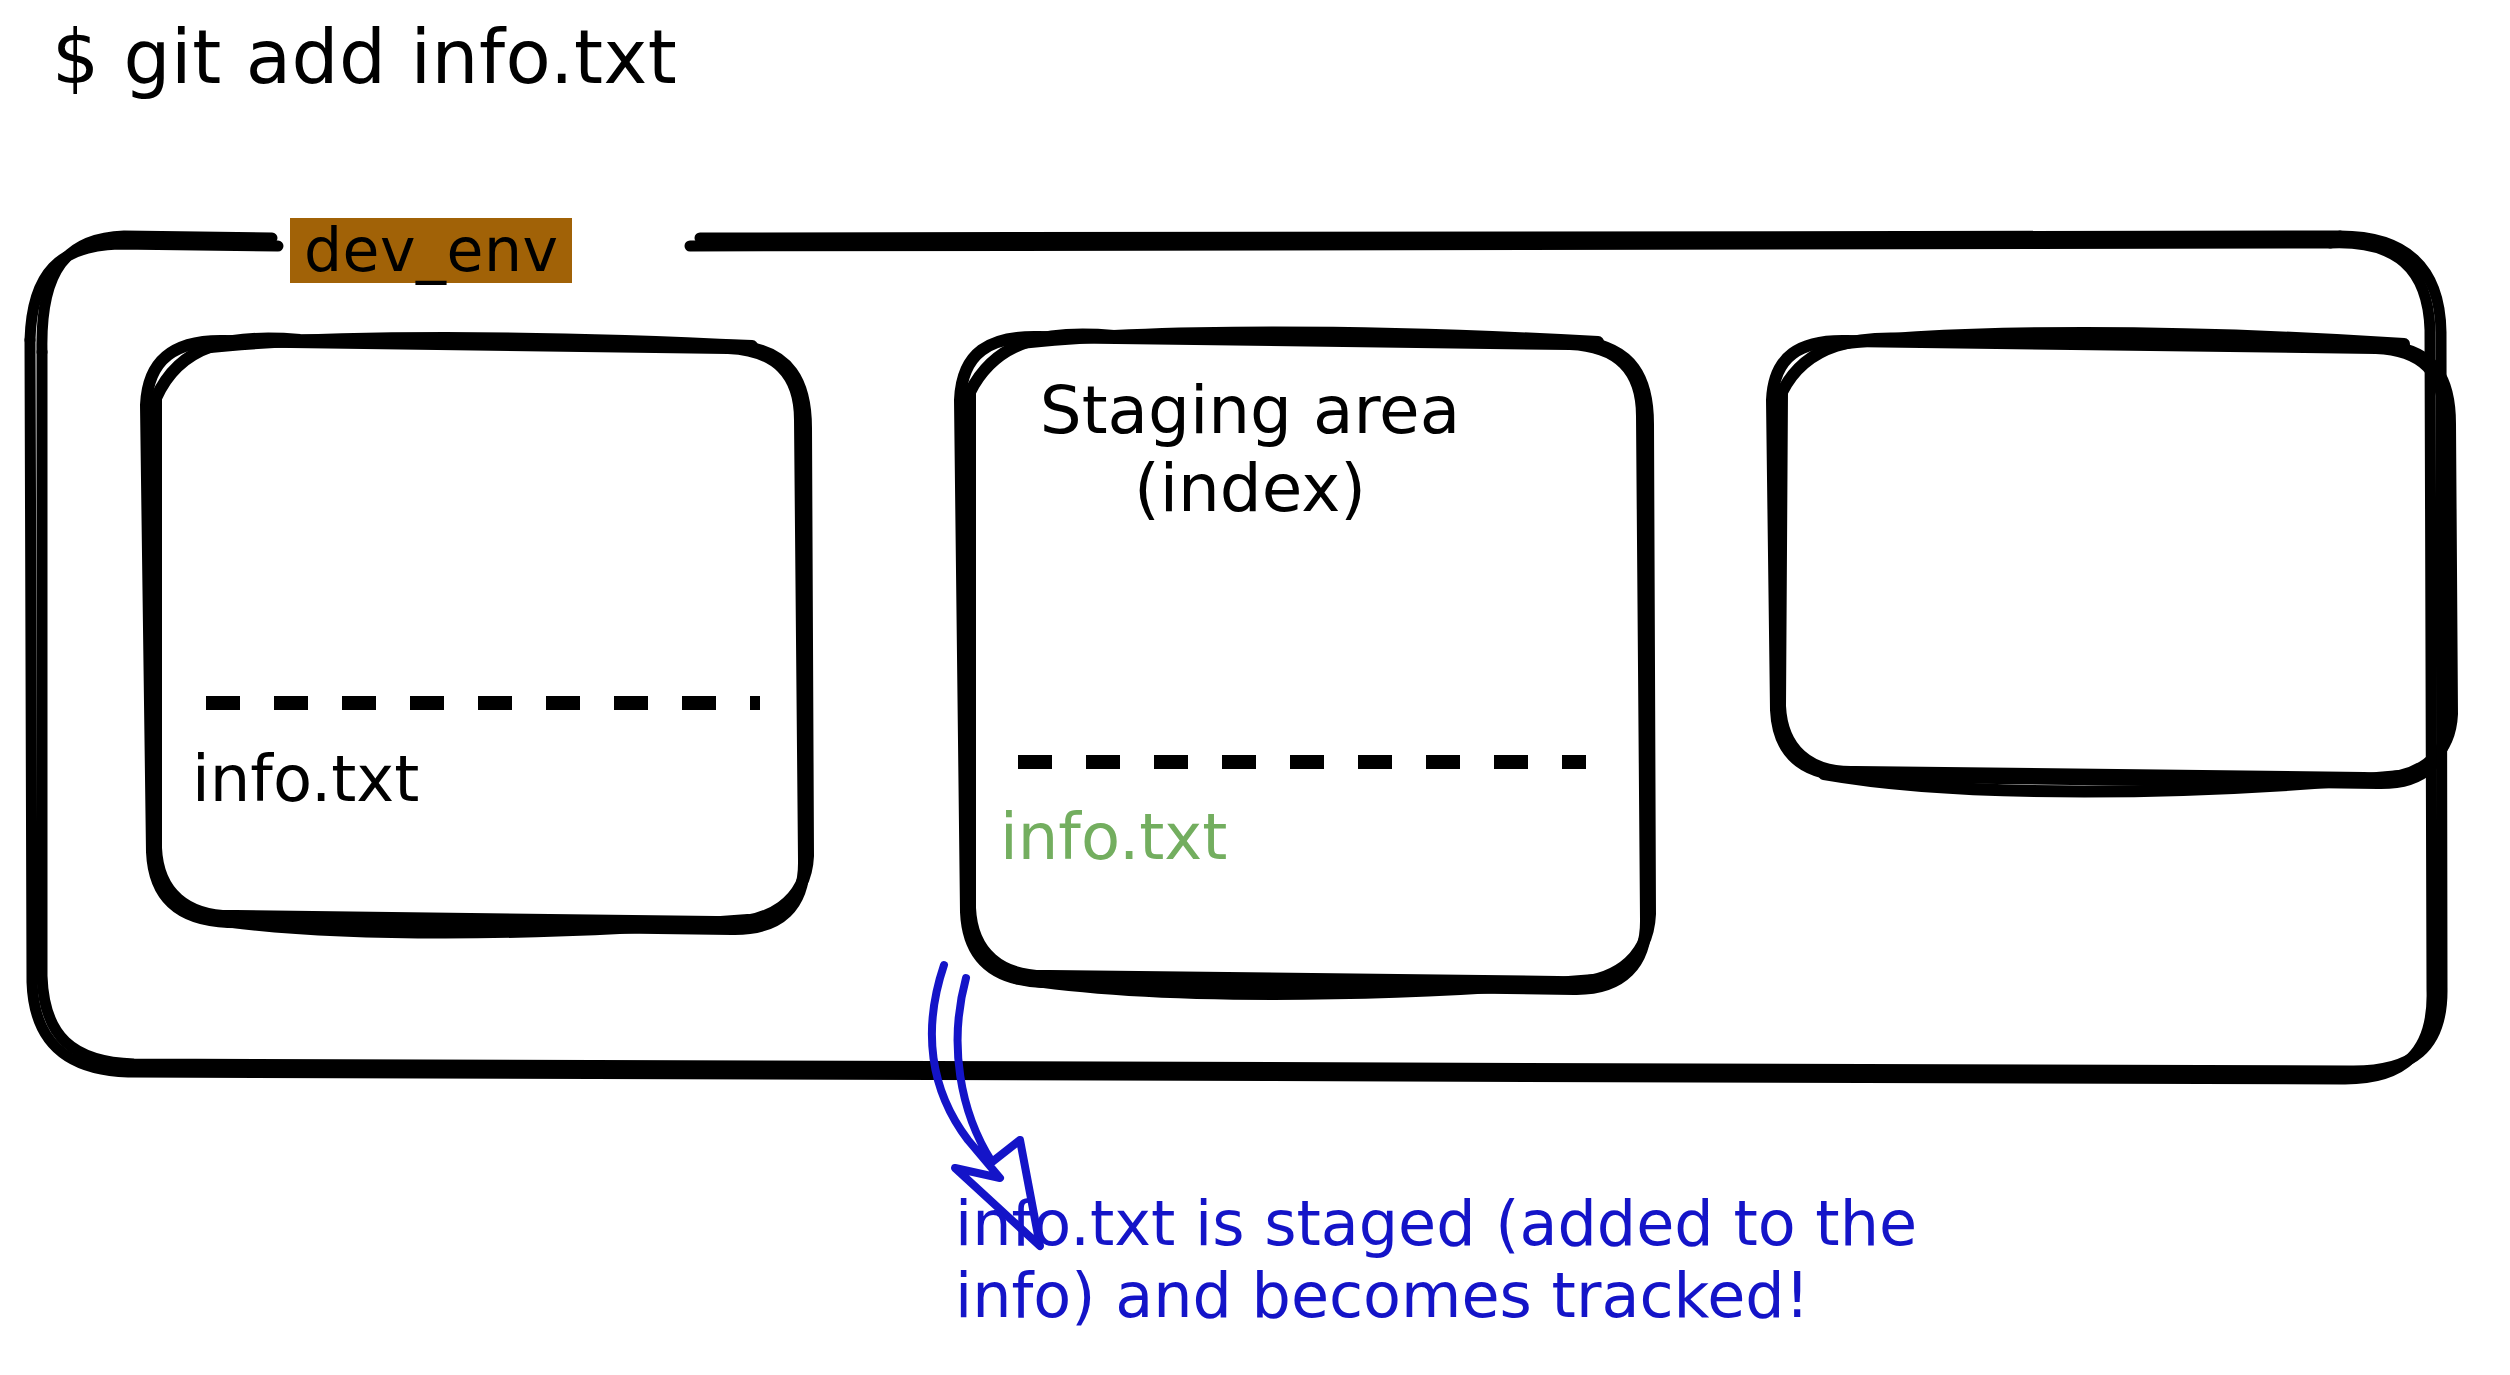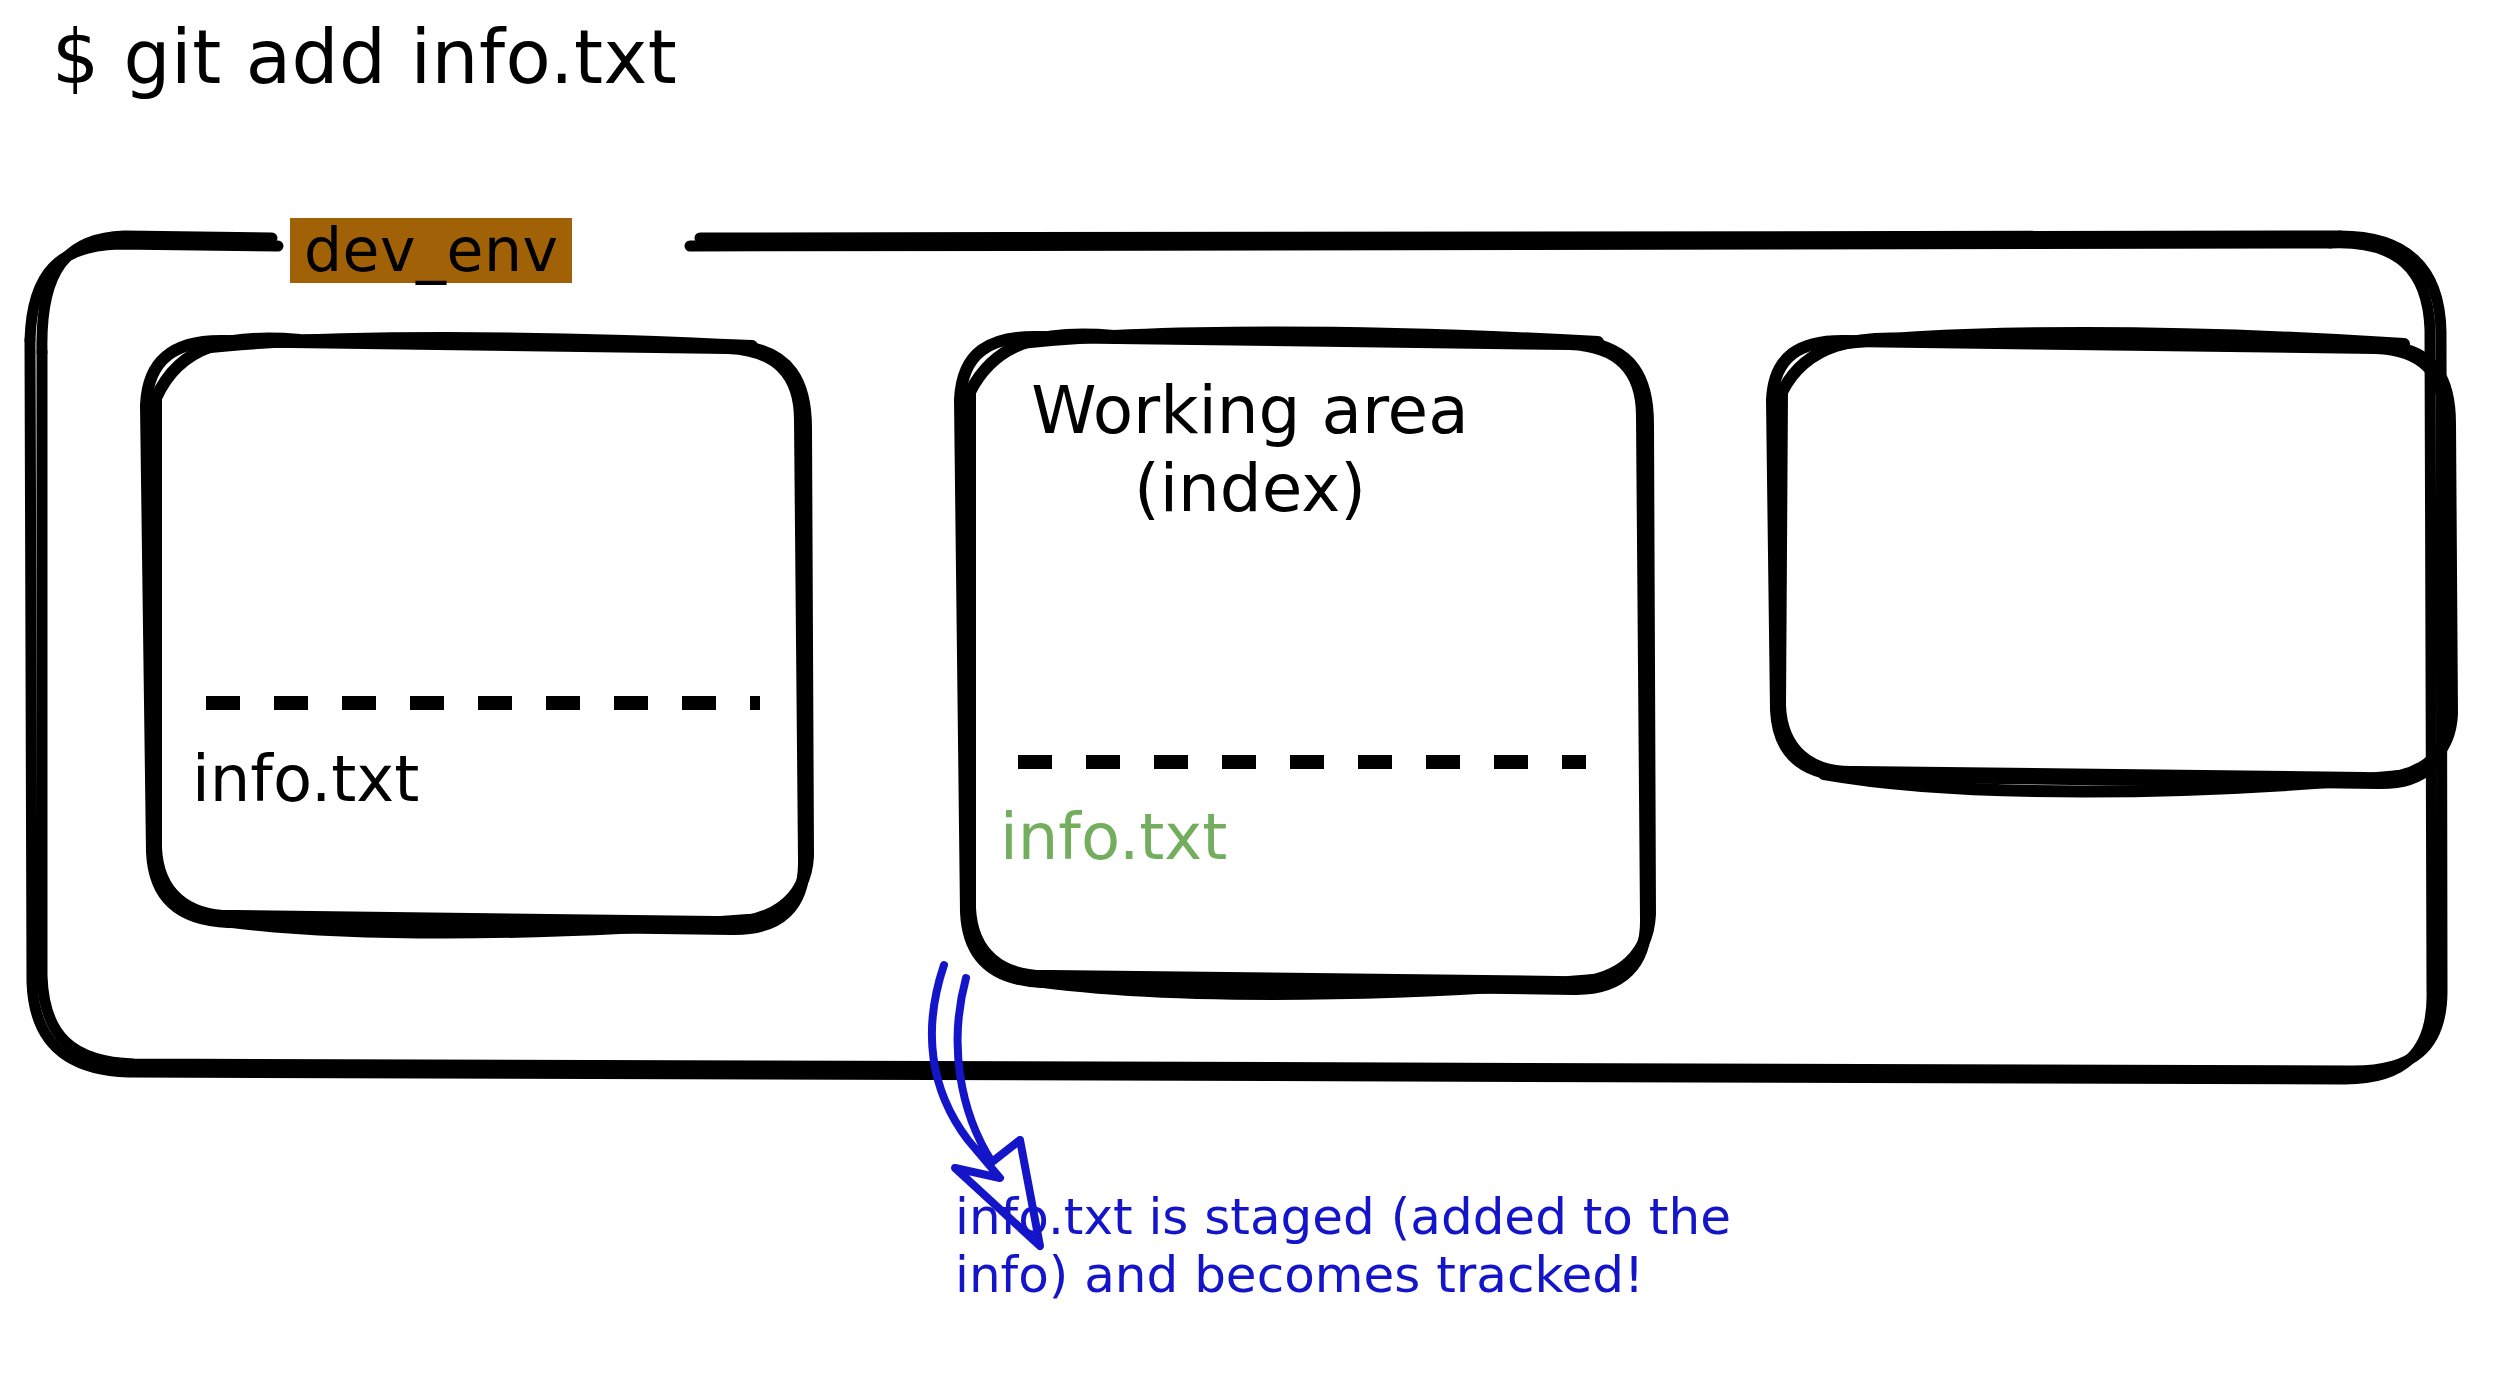--- a/index.html
+++ b/index.html
@@ -71,21 +71,21 @@
   
   #sa-title   { left: 960px;  top: 372px; width: 580px; }
   #sa-file    { left: 1000px; top: 800px; color: #73ae5f; }
   
   #lr-title   { left: 1760px; top: 432px; width: 640px; }
 
   #annot {
     position: absolute;
     left: 955px;
     top: 1188px;
-    font-size: 50px;
+    font-size: 62px;
     line-height: 1.16;
     color: #1414c8;
   }
 </style>
 </head>
 <body>
 
 <div id="stage">
 
   <svg class="layer" viewBox="0 0 2510 1375">
@@ -162,21 +162,21 @@
                C 960 1112 948 1044 966 978"></path>
     </g>
   </svg>
 
   <div class="txt" id="cmd-line">$ git add info.txt</div>
 
   <div class="txt" id="env-label">dev_env</div>
 
   <div class="box-file" id="wd-file">info.txt</div>
 
-  <div class="box-title" id="sa-title">Working
+  <div class="box-title" id="sa-title">Staging
 area
 (index)</div>
   <div class="box-file" id="sa-file">info.txt</div>
 
 
   <div id="annot">
     <div>info.txt is staged (added to the</div>
     <div>info) and becomes tracked!</div>
   </div>
 

